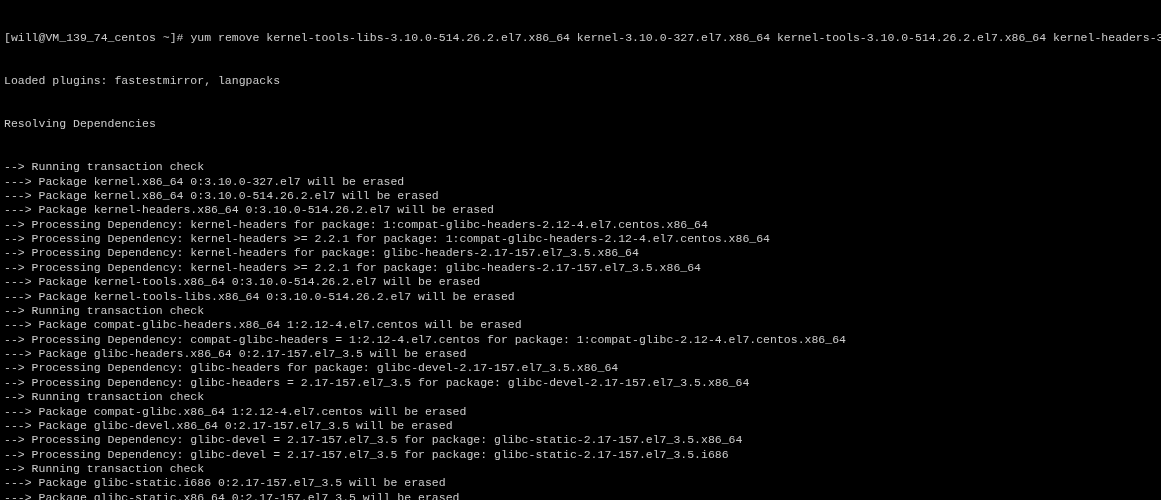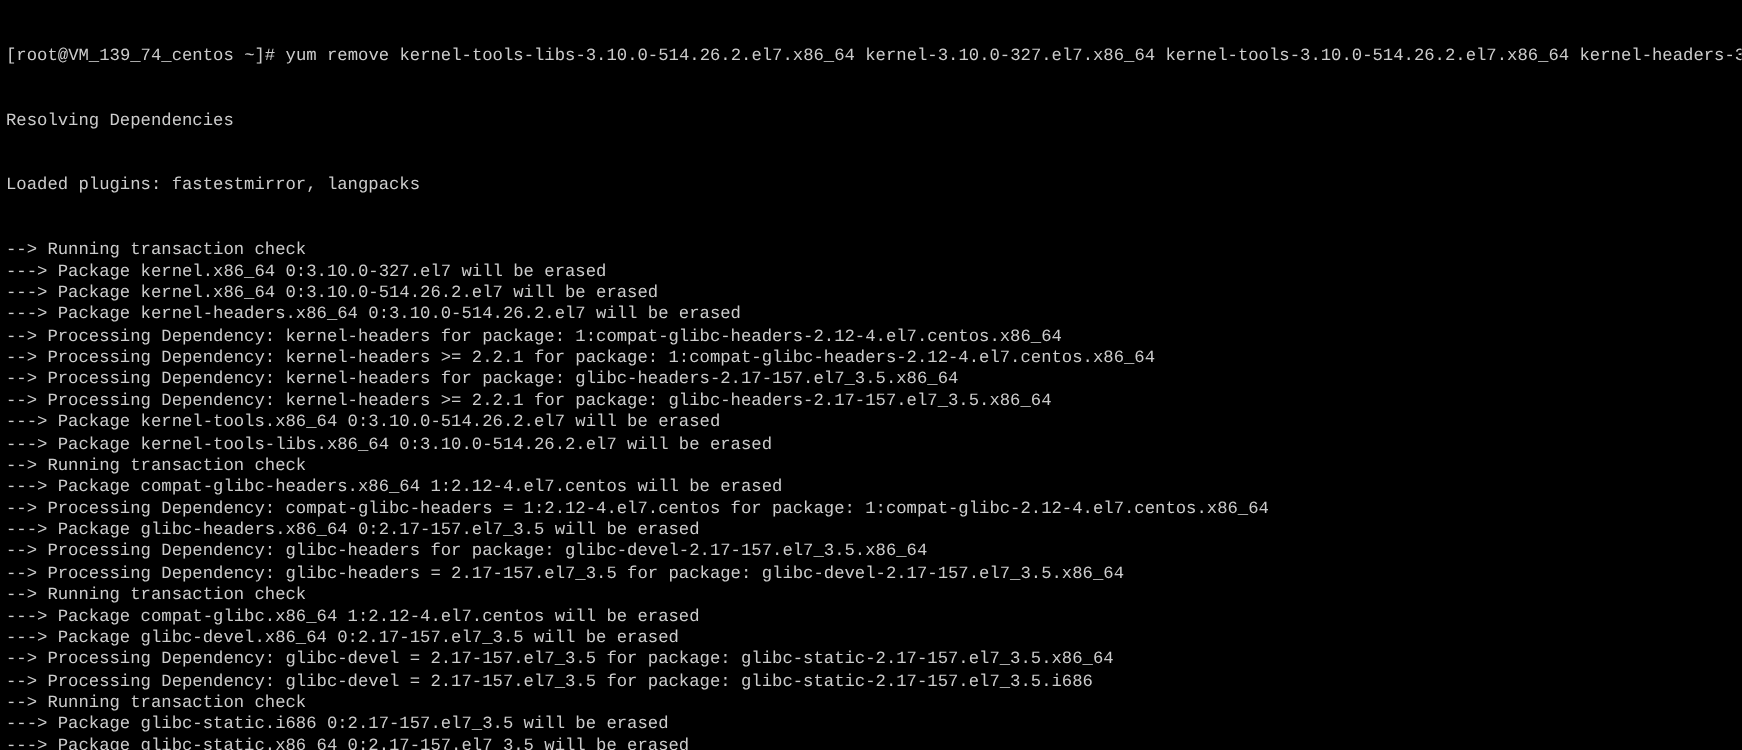--- a/index.html
+++ b/index.html
@@ -15,23 +15,23 @@
   .screen {
     padding: 2px 4px 4px 4px;
     white-space: pre;
   }
   .line { display: block; }
 </style>
 </head>
 <body>
 
 <div class="screen">
-  <span class="line">[<span>root</span>@<span>VM_139_74_centos</span> <span>~</span><span>]#</span> <span>yum remove kernel-tools-libs-3.10.0-514.26.2.el7.x86_64 kernel-3.10.0-327.el7.x86_64 kernel-tools-3.10.0-514.26.2.el7.x86_64 kernel-headers-3.10.0-514.26.2.el7.x86_64 kernel-3.10.0-514.26.2.el7.x86_64</span></span>
+  <span class="line">[<span>will</span>@<span>VM_139_74_centos</span> <span>~</span><span>]#</span> <span>yum remove kernel-tools-libs-3.10.0-514.26.2.el7.x86_64 kernel-3.10.0-327.el7.x86_64 kernel-tools-3.10.0-514.26.2.el7.x86_64 kernel-headers-3.10.0-514.26.2.el7.x86_64 kernel-3.10.0-514.26.2.el7.x86_64</span></span>
+  <span class="line">Loaded plugins: fastestmirror, langpacks</span>
   <span class="line">Resolving Dependencies</span>
-  <span class="line">Loaded plugins: fastestmirror, langpacks</span>
   <div id="trace-container"><span class="line">--&gt; Running transaction check</span><span class="line">---&gt; Package kernel.x86_64 0:3.10.0-327.el7 will be erased</span><span class="line">---&gt; Package kernel.x86_64 0:3.10.0-514.26.2.el7 will be erased</span><span class="line">---&gt; Package kernel-headers.x86_64 0:3.10.0-514.26.2.el7 will be erased</span><span class="line">--&gt; Processing Dependency: kernel-headers for package: 1:compat-glibc-headers-2.12-4.el7.centos.x86_64</span><span class="line">--&gt; Processing Dependency: kernel-headers &gt;= 2.2.1 for package: 1:compat-glibc-headers-2.12-4.el7.centos.x86_64</span><span class="line">--&gt; Processing Dependency: kernel-headers for package: glibc-headers-2.17-157.el7_3.5.x86_64</span><span class="line">--&gt; Processing Dependency: kernel-headers &gt;= 2.2.1 for package: glibc-headers-2.17-157.el7_3.5.x86_64</span><span class="line">---&gt; Package kernel-tools.x86_64 0:3.10.0-514.26.2.el7 will be erased</span><span class="line">---&gt; Package kernel-tools-libs.x86_64 0:3.10.0-514.26.2.el7 will be erased</span><span class="line">--&gt; Running transaction check</span><span class="line">---&gt; Package compat-glibc-headers.x86_64 1:2.12-4.el7.centos will be erased</span><span class="line">--&gt; Processing Dependency: compat-glibc-headers = 1:2.12-4.el7.centos for package: 1:compat-glibc-2.12-4.el7.centos.x86_64</span><span class="line">---&gt; Package glibc-headers.x86_64 0:2.17-157.el7_3.5 will be erased</span><span class="line">--&gt; Processing Dependency: glibc-headers for package: glibc-devel-2.17-157.el7_3.5.x86_64</span><span class="line">--&gt; Processing Dependency: glibc-headers = 2.17-157.el7_3.5 for package: glibc-devel-2.17-157.el7_3.5.x86_64</span><span class="line">--&gt; Running transaction check</span><span class="line">---&gt; Package compat-glibc.x86_64 1:2.12-4.el7.centos will be erased</span><span class="line">---&gt; Package glibc-devel.x86_64 0:2.17-157.el7_3.5 will be erased</span><span class="line">--&gt; Processing Dependency: glibc-devel = 2.17-157.el7_3.5 for package: glibc-static-2.17-157.el7_3.5.x86_64</span><span class="line">--&gt; Processing Dependency: glibc-devel = 2.17-157.el7_3.5 for package: glibc-static-2.17-157.el7_3.5.i686</span><span class="line">--&gt; Running transaction check</span><span class="line">---&gt; Package glibc-static.i686 0:2.17-157.el7_3.5 will be erased</span><span class="line">---&gt; Package glibc-static.x86_64 0:2.17-157.el7_3.5 will be erased</span></div>
   
   
   
   
   
   
   
   
   

